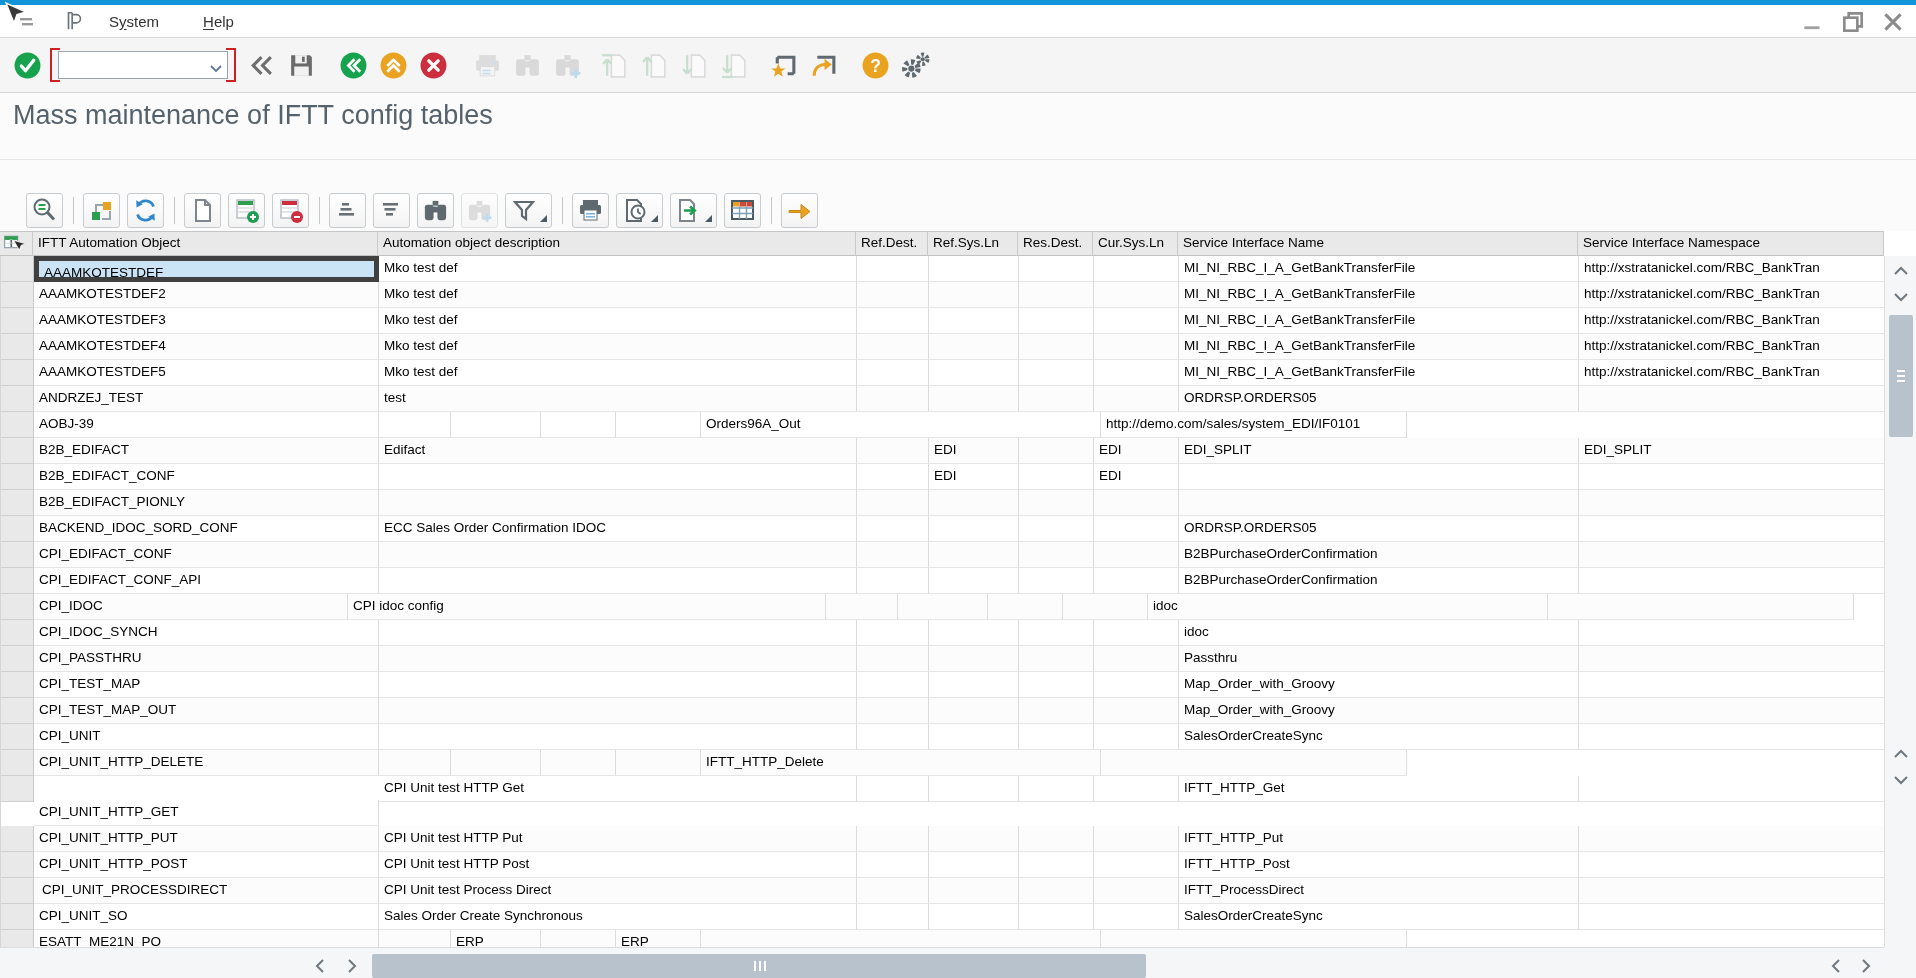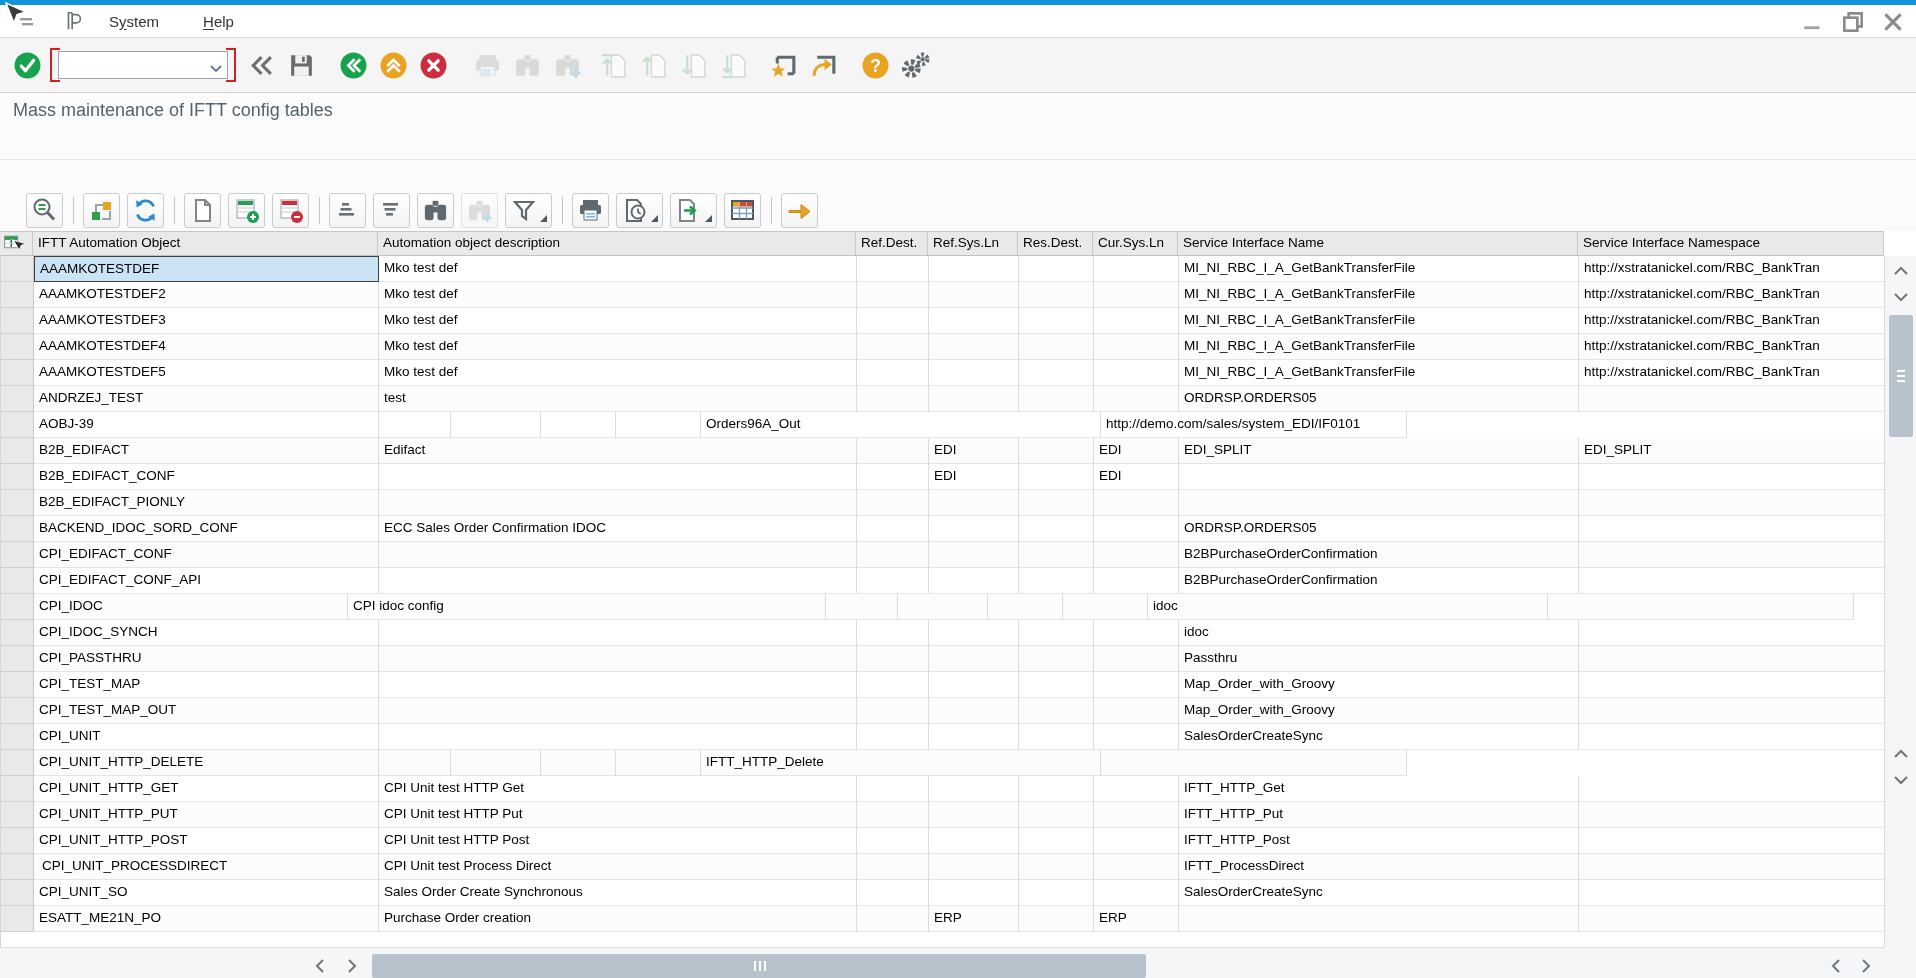--- a/index.html
+++ b/index.html
@@ -28,21 +28,21 @@
                 display:flex; align-items:center; }
   .combo-wrap::before, .combo-wrap::after { content:""; position:absolute; top:0; bottom:0; width:8px; }
   .combo-wrap::before { left:0; border:2px solid #cc2222; border-right:none; }
   .combo-wrap::after  { right:0; border:2px solid #cc2222; border-left:none; }
   .combo { width:170px; height:28px; margin-left:8px; background:#fff; border:1px solid #9aa4ab;
            position:relative; display:flex; align-items:center; }
   .combo input { border:none; outline:none; width:140px; height:24px; margin-left:4px; font-size:13px; background:transparent; }
   .combo .chev { position:absolute; right:4px; top:8px; }
   
   .title-section { height:67px; background:#fbfbfb; border-bottom:1px solid #e6e6e6; }
-  .page-title { font-size:18px; color:#55626c; padding:7px 0 0 13px; }
+  .page-title { font-size:27px; color:#55626c; padding:7px 0 0 13px; }
   
   .alv-section { height:71px; background:#fbfbfb; display:flex; align-items:flex-end; padding:0 0 3px 26px; }
   .alv-btn { width:37px; height:35px; background:linear-gradient(#ffffff,#f3f3f3); border:1px solid #c7ccd1;
              border-radius:3px; margin-right:7px; display:flex; align-items:center; justify-content:center;
              position:relative; flex:0 0 auto; }
   .alv-btn svg { width:27px; height:27px; }
   .alv-btn.has-dd { width:47px; }
   .alv-btn.has-dd svg { margin-right:9px; }
   .alv-btn .dd { position:absolute; right:4px; bottom:5px; width:0; height:0;
                  border-style:solid; border-width:0 0 7px 7px; border-color:transparent transparent #4a5a64 transparent; }
@@ -54,21 +54,21 @@
   .grid-header { display:flex; width:1884px; }
   .gh-cell { height:24px; background:#e9e9e9; border-right:1px solid #c9c9c9; border-bottom:1px solid #c2c2c2;
              font-size:13.5px; color:#000; padding:3px 0 0 5px; white-space:nowrap; overflow:hidden; }
   .gh-cell.sel-col { padding:1px 0 0 3px; }
   .grid-body { height:691px; overflow:hidden; width:1884px; border-left:1px solid #d6d6d6; }
   .g-row { display:flex; width:1884px; }
   .g-row:nth-child(even) .g-cell { background:#fcfcfd; }
   .g-cell { height:26px; background:#fff; border-right:1px solid #dcdcdc; border-bottom:1px solid #e5e5e5;
             font-size:13.5px; padding:4px 0 0 5px; white-space:nowrap; overflow:hidden; }
   .g-cell.sel-col { background:#e9e9e9 !important; border-right:1px solid #c9c9c9; border-bottom:1px solid #cfcfcf; }
-  .g-cell.selected { background:#cbe4f5 !important; border:1px solid #404040; }
+  .g-cell.selected { background:#cbe4f5 !important; border:5px solid #404040; }
   
   .vscroll { position:absolute; top:25px; right:0; width:32px; height:691px; background:#f5f6f7;
              border-left:1px solid #dcdcdc; }
   .sbtn { width:28px; height:26px; display:flex; align-items:center; justify-content:center; }
   .vscroll .sbtn { position:absolute; left:2px; }
   .vthumb { position:absolute; left:4px; top:59px; width:24px; height:122px; background:#b7c2cc; border-radius:2px; }
   .vthumb .grip { position:absolute; left:8px; top:55px; width:8px; height:12px;
                   background:repeating-linear-gradient(#fff 0 2px, transparent 2px 5px); }
   .hbar { position:absolute; left:0; top:716px; width:1884px; height:37px; background:#f5f6f7; border-top:1px solid #dcdcdc; }
   .hbar .sbtn { position:absolute; top:5px; }
@@ -689,21 +689,21 @@
           <div class="g-cell" style="width: 345px;">CPI_UNIT_HTTP_DELETE</div>
           <div class="g-cell" style="width: 72px;"></div>
           <div class="g-cell" style="width: 90px;"></div>
           <div class="g-cell" style="width: 75px;"></div>
           <div class="g-cell" style="width: 85px;"></div>
           <div class="g-cell" style="width: 400px;">IFTT_HTTP_Delete</div>
           <div class="g-cell" style="width: 306px;"></div>
         </div>
         <div class="g-row">
           <div class="g-cell sel-col" style="width: 33px;"></div>
-          <div class="g-cell" style="width: 345px;">CPI_UNIT_HTTP_GET</div>
+          <div class="g-cell" style="width: 345px; margin-top: 24px;">CPI_UNIT_HTTP_GET</div>
           <div class="g-cell" style="width: 478px;">CPI Unit test HTTP Get</div>
           <div class="g-cell" style="width: 72px;"></div>
           <div class="g-cell" style="width: 90px;"></div>
           <div class="g-cell" style="width: 75px;"></div>
           <div class="g-cell" style="width: 85px;"></div>
           <div class="g-cell" style="width: 400px;">IFTT_HTTP_Get</div>
           <div class="g-cell" style="width: 306px;"></div>
         </div>
         <div class="g-row">
           <div class="g-cell sel-col" style="width: 33px;"></div>
@@ -745,21 +745,20 @@
           <div class="g-cell" style="width: 72px;"></div>
           <div class="g-cell" style="width: 90px;"></div>
           <div class="g-cell" style="width: 75px;"></div>
           <div class="g-cell" style="width: 85px;"></div>
           <div class="g-cell" style="width: 400px;">SalesOrderCreateSync</div>
           <div class="g-cell" style="width: 306px;"></div>
         </div>
         <div class="g-row">
           <div class="g-cell sel-col" style="width: 33px;"></div>
           <div class="g-cell" style="width: 345px;">ESATT_ME21N_PO</div>
-          <div class="g-cell" style="width: 478px;">Purchase Order creation</div>
           <div class="g-cell" style="width: 72px;"></div>
           <div class="g-cell" style="width: 90px;">ERP</div>
           <div class="g-cell" style="width: 75px;"></div>
           <div class="g-cell" style="width: 85px;">ERP</div>
           <div class="g-cell" style="width: 400px;"></div>
           <div class="g-cell" style="width: 306px;"></div>
         </div>
       </div>
   </div>
 

